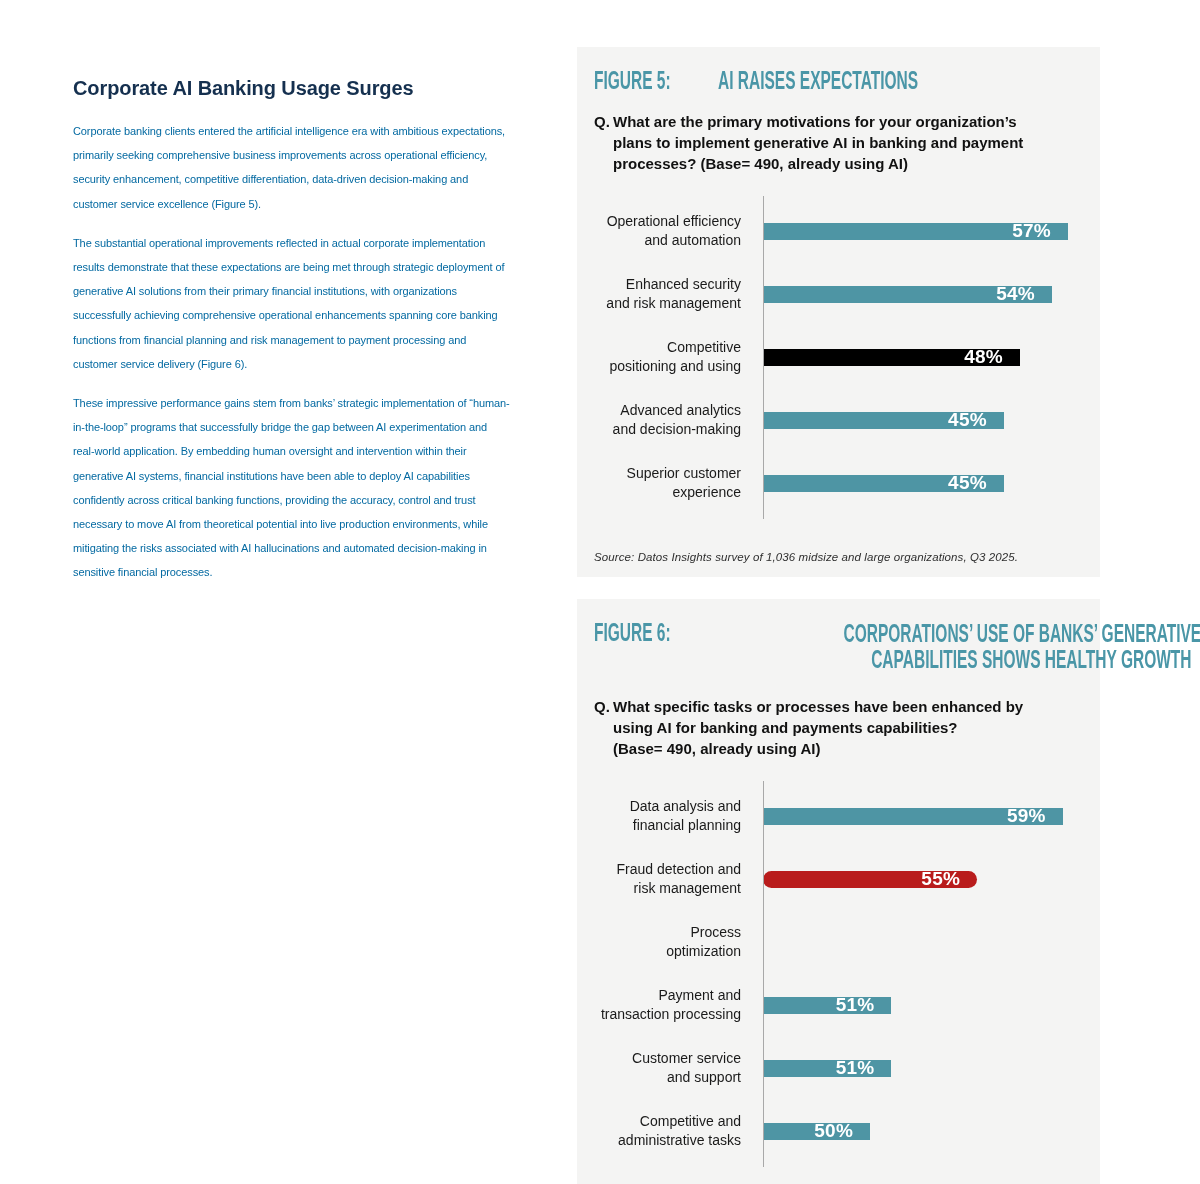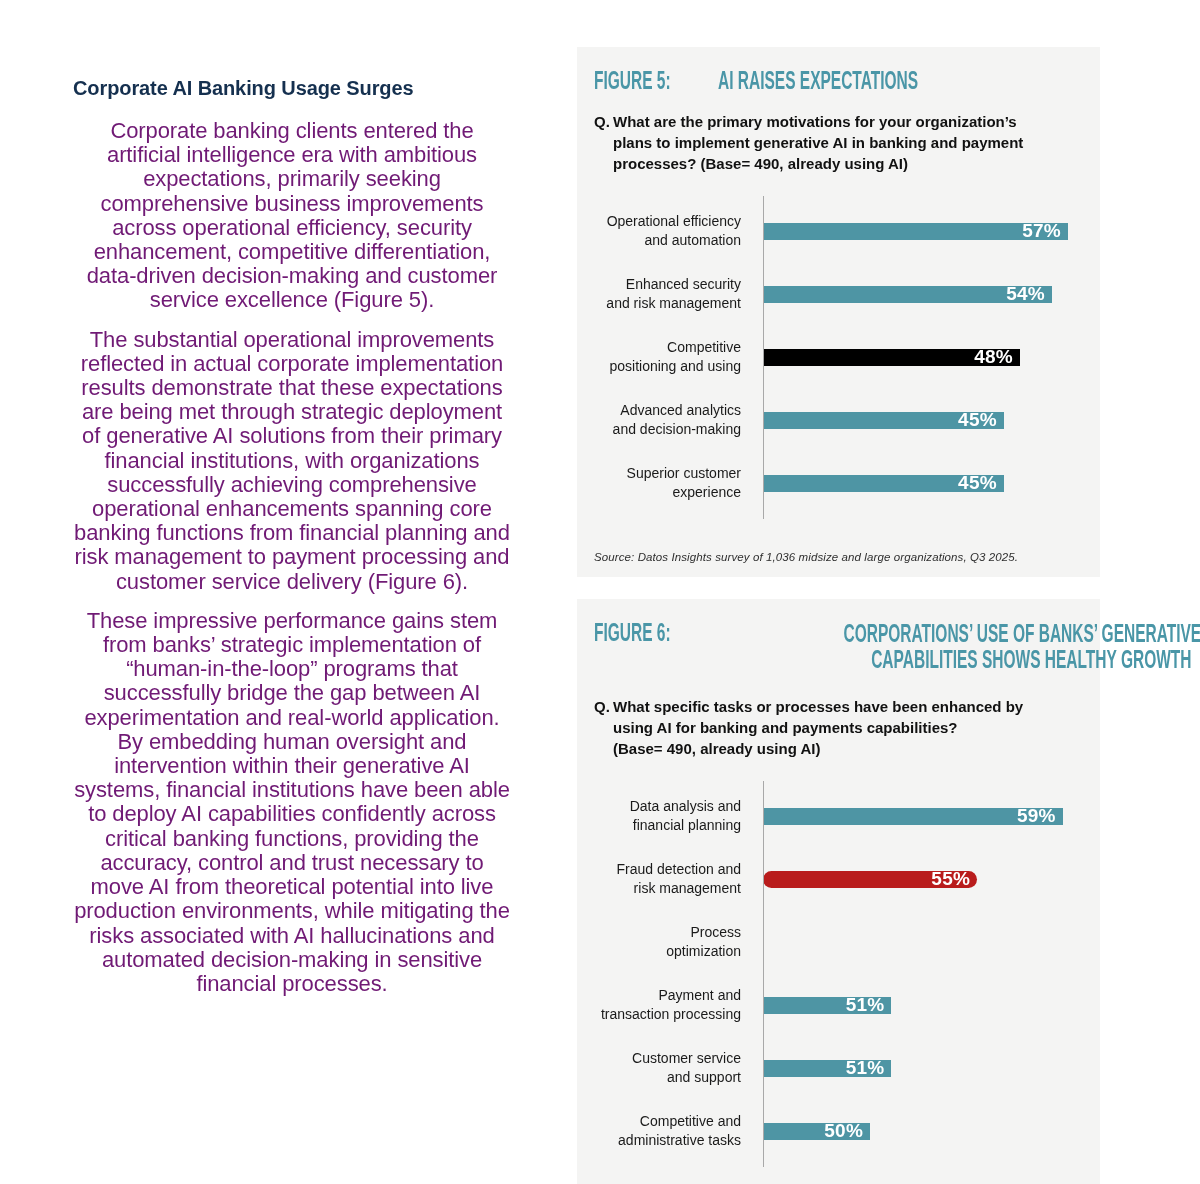--- a/index.html
+++ b/index.html
@@ -9,22 +9,22 @@
     font-family:"Liberation Sans", sans-serif; overflow:hidden;
   }
 
   
   .article { position:absolute; left:73px; top:45px; width:438px;margin-top:32px; }
   .article h1 {
     font-size:20px; font-weight:700; color:#15304f;
     letter-spacing:-0.1px; margin-bottom:19px;
   }
   .article p {
-    font-size:22px; line-height:24.2px; color:#701a75;
-    margin-bottom:15px; letter-spacing:-0.1px;text-align:center;
+    font-size:11px; line-height:24.2px; color:#0369a1;
+    margin-bottom:15px; letter-spacing:-0.1px;
   }
 
   
   .figures { position:absolute; left:577px; top:47px; width:523px; }
   .panel {
     background:#f4f4f3; width:523px;
     padding:21px 16px 14px 17px;
   }
   .panel + .panel { margin-top:22px; }
 
@@ -52,21 +52,21 @@
            width:1px; background:#a8a8a8; }
   .crow  { display:flex; align-items:center; margin-bottom:25px; }
   .crow:last-child { margin-bottom:0; }
   .clabel {
     width:158px; flex:none; text-align:right; padding-right:11px;
     font-size:14px; line-height:19px; color:#1a1a1a; white-space:pre-line;
   }
   .carea { flex:1; margin-left:11px; }
   .cbar  {
     height:17px; background:#4e95a4; display:flex; align-items:center;
-    justify-content:flex-end; padding-right:7px;
+    justify-content:flex-end; padding-right:17px;
   }
   .cval  { color:#ffffff; font-weight:700; font-size:19px; letter-spacing:0.2px; }
 
   .source { margin-top:49px; font-size:11.5px; font-style:italic;
             color:#2e2e2e; letter-spacing:0.1px; }
 </style>
 </head>
 <body>
 
 <main class="page">

